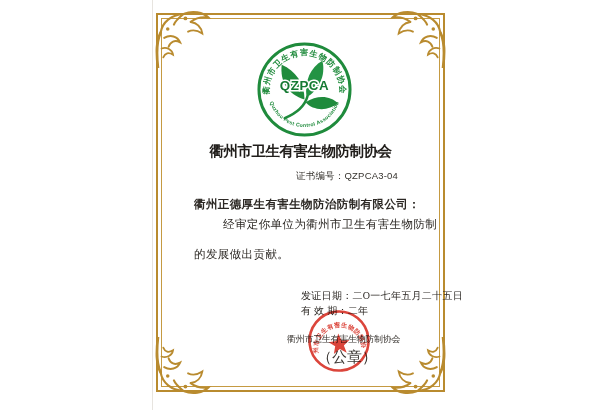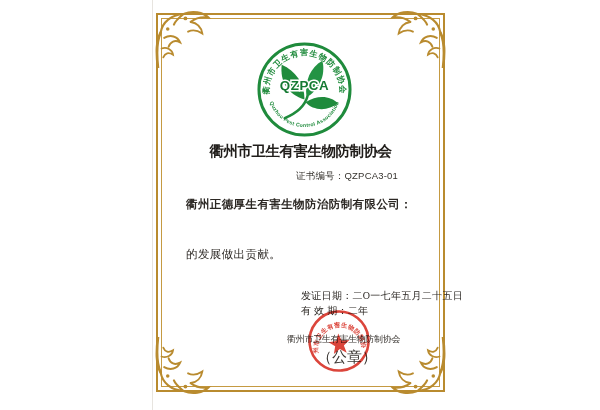--- a/index.html
+++ b/index.html
@@ -21,21 +21,21 @@
 
   
   .emblem { position:absolute; left:255px; top:40px; width:99px; height:99px; }
 
   
   .title {
     position:absolute; left:156px; top:142px; width:289px; text-align:center;
     font-size:14.5px; font-weight:700; letter-spacing:-0.5px; color:#201d1a;
   }
   .certno { position:absolute; left:296px; top:170px; font-size:9.5px; color:#35322d; letter-spacing:0.2px; }
-  .body-line { position:absolute; font-size:11.5px; color:#2c2824; letter-spacing:0.4px; white-space:nowrap; }
+  .body-line { position:absolute; font-size:11.5px; color:#2c2824; letter-spacing:0.4px; white-space:nowrap;margin-left:8px; }
   .recipient { left:186px; top:197px; font-weight:700; }
   .bline2 { left:215px; top:217px; }
   .bline3 { left:186px; top:232px; }
   .bline4 { left:186px; top:247px; }
   .role { font-size:14px; font-weight:700; letter-spacing:4px; margin:0 2px; position:relative; top:-1px; }
   .issue-line { position:absolute; font-size:10px; color:#2c2824; letter-spacing:0.3px; white-space:nowrap;margin-left:36px; }
   .issue-date { left:265px; top:289px; }
   .issue-valid { left:265px; top:304px; }
   .footer-org { position:absolute; left:287px; top:333px; font-size:9px; letter-spacing:-0.3px; color:#3b3733; white-space:nowrap; }
   .seal-note { position:absolute; left:317px; top:348px; font-size:15px; color:#3b3733; white-space:nowrap; }
@@ -119,23 +119,24 @@
       <path d="M30 79 C42 74 50 68 53 57" fill="none" stroke="#1f8b3c" stroke-width="2.5" stroke-linecap="round"></path>
     </g>
     <text class="sans" x="50" y="51" text-anchor="middle" font-size="13.5" font-weight="700" fill="#157a33" stroke="#ffffff" stroke-width="3" paint-order="stroke" letter-spacing="0.5">QZPCA</text>
     <text class="sans" font-size="5.2" fill="#1f8b3c" font-weight="700" letter-spacing="0.3">
       <textPath href="#arcBot" startOffset="50%" text-anchor="middle">Quzhou Pest Control Association</textPath>
     </text>
   </svg>
 
   <div class="title">衢州市卫生有害生物防制协会</div>
 
-  <div class="certno"><span>证书编号：</span><span class="sans">QZPCA3-01</span></div>
+  <div class="certno"><span>证书编号：</span><span class="sans">QZPCA3-04</span></div>
 
   <div class="body-line recipient">衢州正德厚生有害生物防治防制有限公司：</div>
+  <div class="body-line bline2">经审定你单位为衢州市卫生有害生物防制</div>
   <div class="body-line bline4">的发展做出贡献。</div>
 
   <div class="issue-line issue-date"><span>发证日期：</span><span>二O一七年五月二十五日</span></div>
   <div class="issue-line issue-valid"><span>有 效 期：</span><span>二年</span></div>
 
   <div class="footer-org">衢州市卫生有害生物防制协会</div>
   <div class="seal-note">（公章）</div>
 
   <svg class="seal" viewBox="0 0 66 66">
     <circle cx="33" cy="33" r="29.5" fill="none" stroke="#d8352a" stroke-width="2.6"></circle>

